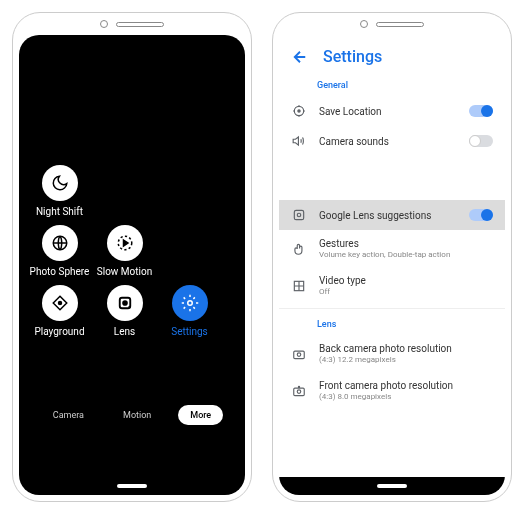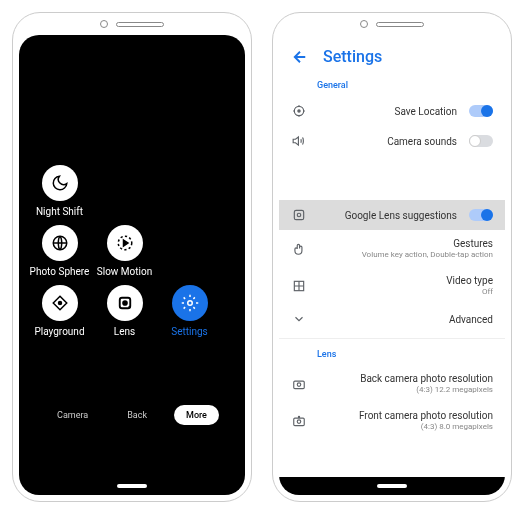--- a/index.html
+++ b/index.html
@@ -56,21 +56,21 @@
   .tab.active { background: #fff; color: #000; border-radius: 12px; font-weight: 500; }
 
   
   .settings-header { display: flex; align-items: center; padding: 12px 12px 8px; gap: 14px; }
   .back-arrow { color: #1a73e8; }
   .settings-title { color: #1a73e8; font-size: 16px; font-weight: 500; }
   .section-label { color: #1a73e8; font-size: 9px; padding: 6px 12px 6px 38px; font-weight: 500; }
   .setting-row { display: flex; align-items: center; padding: 8px 12px; gap: 12px; position: relative; }
   .setting-row.highlighted { background: #dcdcdc; margin-top: 44px; }
   .setting-icon { width: 16px; display: flex; justify-content: center; color: #5f6368; }
-  .setting-text { flex: 1; text-align: right; }
+  .setting-text { flex: 1; }
   .setting-label { font-size: 10px; color: #333; }
   .setting-sub { font-size: 8px; color: #888; margin-top: 1px; }
   .toggle { width: 24px; height: 12px; border-radius: 7px; position: relative; }
   .toggle.on { background: #aecbfa; }
   .toggle.off { background: #dadce0; }
   .toggle-knob { position: absolute; width: 12px; height: 12px; border-radius: 50%; top: 0; }
   .toggle.on .toggle-knob { right: 0; background: #1a73e8; }
   .toggle.off .toggle-knob { left: 0; background: #fff; border: 1px solid #ccc; }
   .divider { height: 1px; background: #eee; margin: 4px 0; }
 </style>
@@ -140,21 +140,21 @@
                 <circle cx="12" cy="12" r="3"></circle>
                 <path d="M12 1v3m0 16v3m11-11h-3M4 12H1m17.5-7.5l-2 2m-11 11l-2 2m0-15l2 2m11 11l2 2"></path>
               </svg>
           </div>
           <div class="mode-label selected">Settings</div>
         </div>
       </div>
     </div>
     <div class="camera-tabs">
       <div class="tab">Camera</div>
-      <div class="tab">Back</div>
+      <div class="tab">Motion</div>
       <div class="tab active">More</div>
     </div>
     <div class="home-ind"></div>
   </div>
 </div>
 
 <div class="phone phone-right">
   <div class="notch">
     <div class="circle-cutout"></div>
       <div class="speaker"></div>
@@ -231,30 +231,20 @@
             <rect x="4" y="4" width="16" height="16"></rect>
             <path d="M4 12h16M12 4v16"></path>
           </svg>
         </div>
       <div class="setting-text">
         <div class="setting-label">Video type</div>
         <div class="setting-sub">Off</div>
       </div>
     </div>
 
-    <div class="setting-row">
-      <div class="setting-icon">
-          <svg width="14" height="14" viewBox="0 0 24 24" fill="none" stroke="currentColor" stroke-width="2">
-            <path d="M6 9l6 6 6-6"></path>
-          </svg>
-        </div>
-      <div class="setting-text">
-          <div class="setting-label">Advanced</div>
-        </div>
-    </div>
 
     <div class="divider"></div>
     <div class="section-label">Lens</div>
 
     <div class="setting-row">
       <div class="setting-icon">
           <svg width="14" height="14" viewBox="0 0 24 24" fill="none" stroke="currentColor" stroke-width="2">
             <rect x="3" y="7" width="18" height="13" rx="2"></rect>
             <circle cx="12" cy="13" r="3"></circle>
           </svg>

